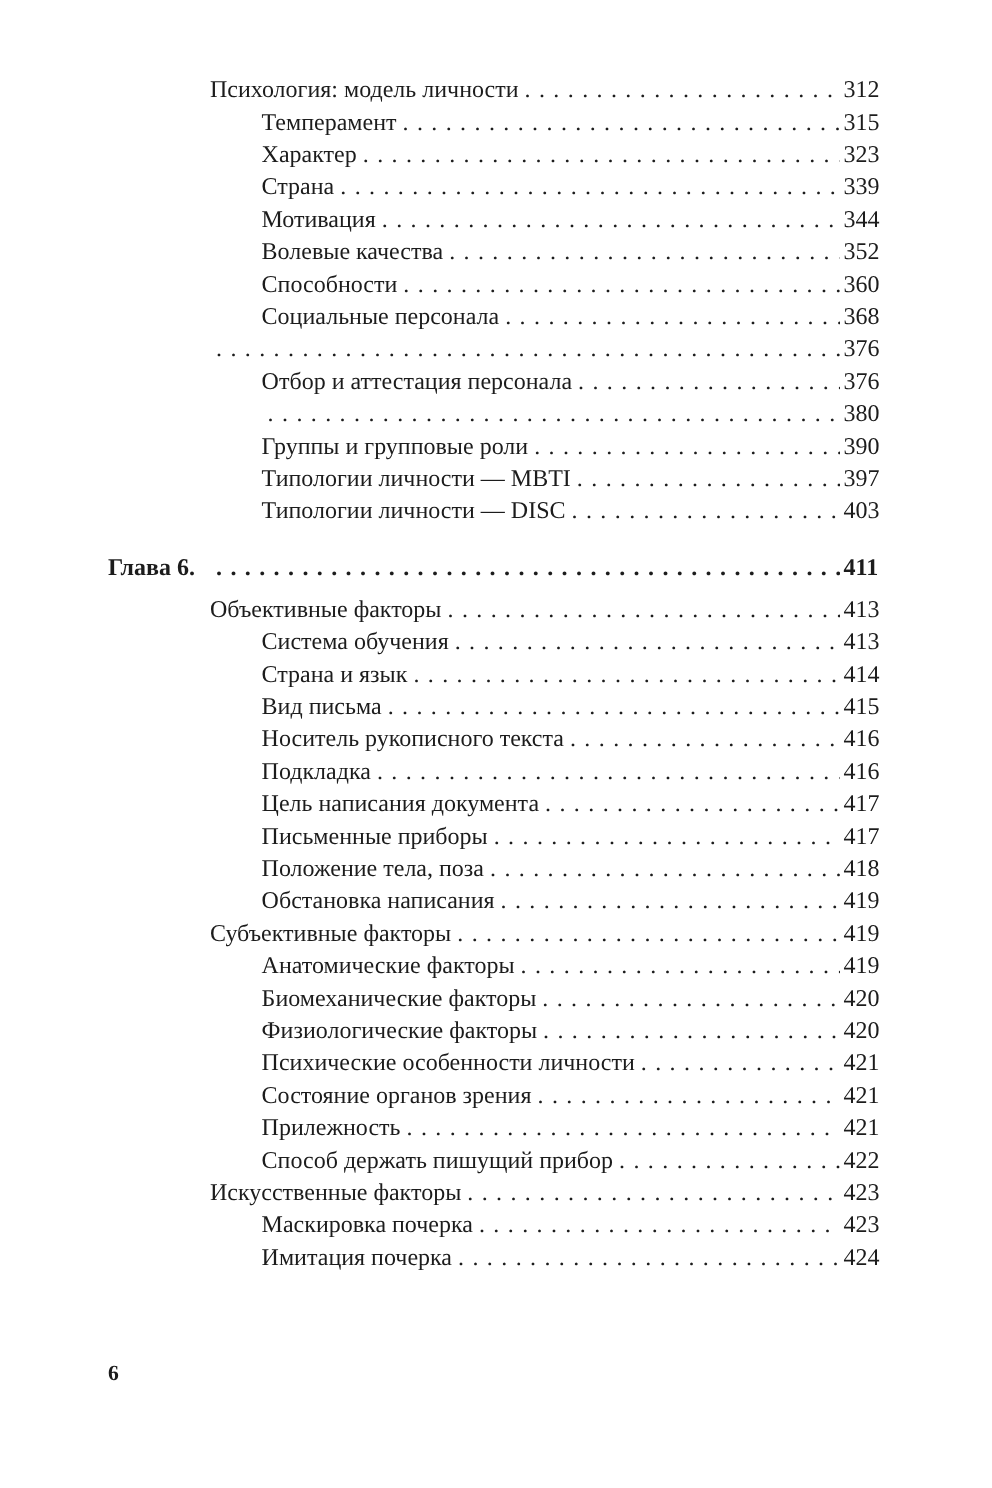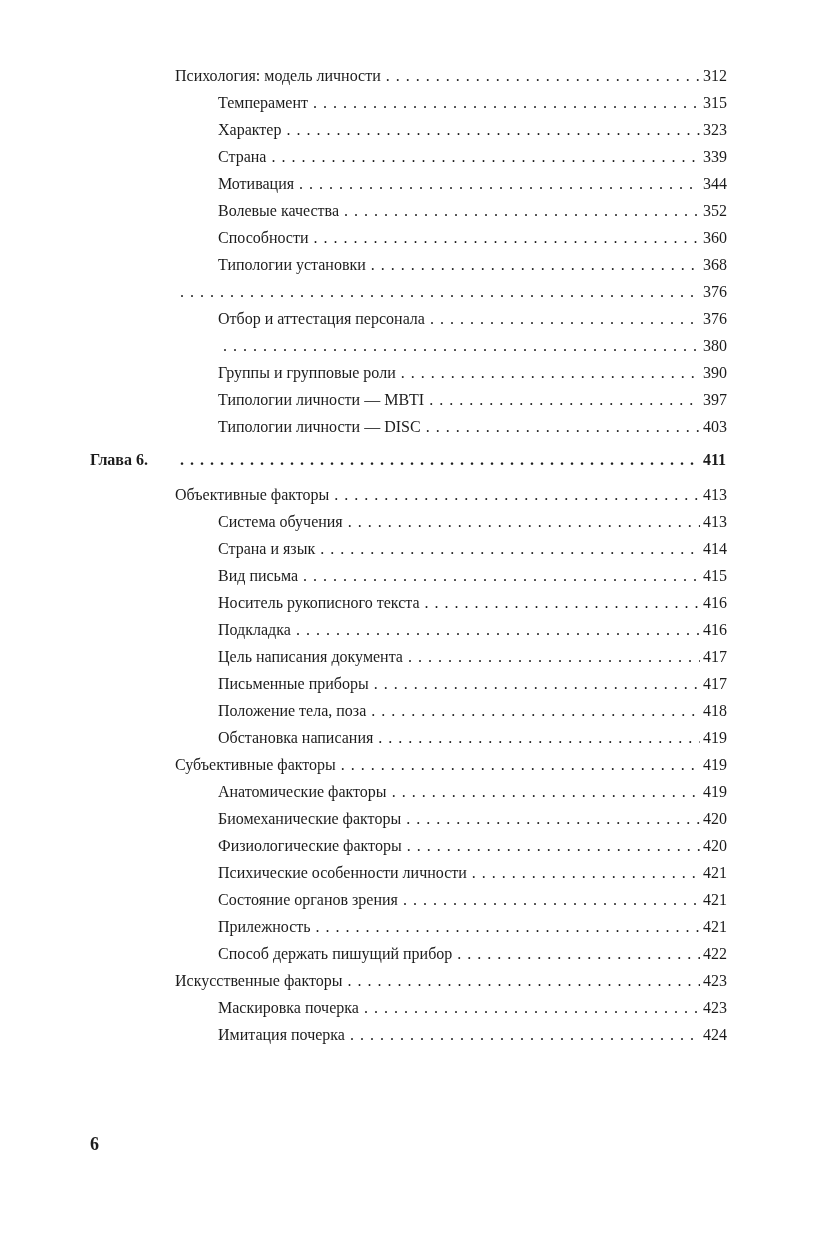--- a/index.html
+++ b/index.html
@@ -18,30 +18,30 @@
     font-family: "Liberation Serif", "DejaVu Serif", serif;
     color: #1c1c1c;
     overflow: hidden;
   }
   .toc {
     width: 100%;
   }
   .row {
     display: flex;
     align-items: baseline;
-    font-size: 16px;
+    font-size: 20px;
     line-height: 27px;
     box-sizing: border-box;
     width: 100%;
   }
   .row.lvl1 { padding-left: 85px; }
   .row.lvl2 { padding-left: 128px; }
   .row.lvl0 {
     font-weight: bold;
-    margin-top: 6px;
+    margin-top: 20px;
     margin-bottom: 8px;
     padding-left: 0;
   }
   .chapter-label {
     flex: none;
     width: 85px;
   }
   .title {
     flex: none;
     white-space: nowrap;
@@ -104,21 +104,21 @@
         <span class="title">Волевые качества</span>
         <span class="dots"></span>
         <span class="pagenum">352</span>
       </div>
       <div class="row lvl2">
         <span class="title">Способности</span>
         <span class="dots"></span>
         <span class="pagenum">360</span>
       </div>
       <div class="row lvl2">
-        <span class="title">Типологии установки</span>
+        <span class="title">Социальные персонала</span>
         <span class="dots"></span>
         <span class="pagenum">368</span>
       </div>
       <div class="row lvl1">
         <span class="dots"></span>
         <span class="pagenum">376</span>
       </div>
       <div class="row lvl2">
         <span class="title">Отбор и аттестация персонала</span>
         <span class="dots"></span>

